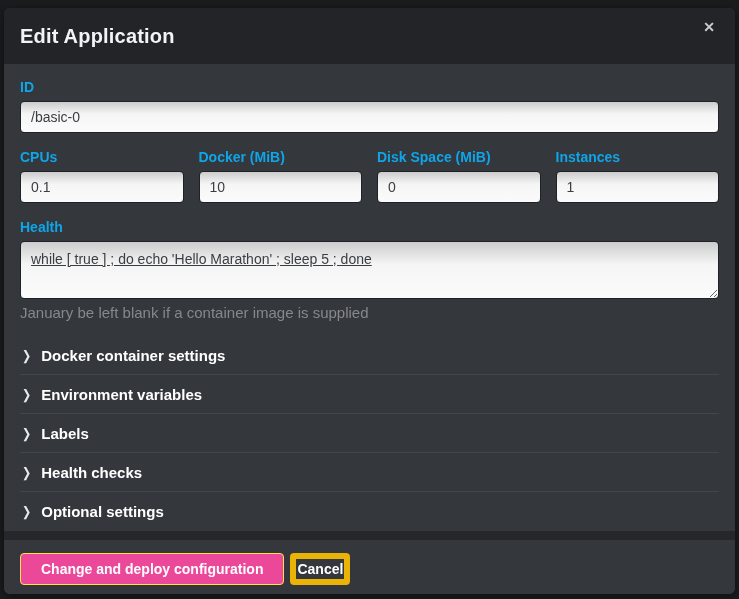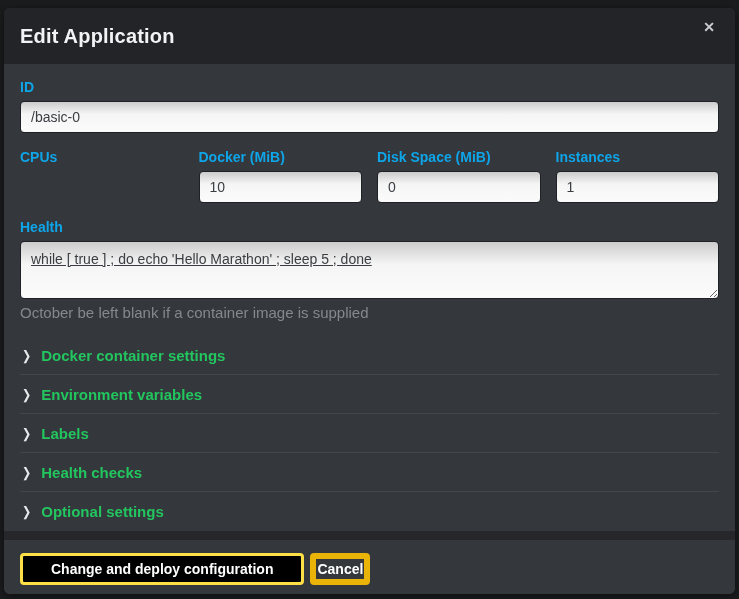--- a/index.html
+++ b/index.html
@@ -100,21 +100,21 @@
     padding: 0 2px;
   }
   .section-row:last-child { border-bottom: none; }
   .chevron {
     color: #e9eaec;
     font-size: 11px;
     line-height: 1;
     transform: scaleY(1.2);
   }
   .section-label {
-    color: #22c55e;
+    color: #ffffff;
     font-size: 15px;
     font-weight: 700;
   }
   .divider-band {
     flex: 0 0 9px;
     background: #26272b;
   }
   .modal-footer {
     flex: 0 0 58px;
     background: #34373c;
@@ -128,24 +128,24 @@
     border-radius: 4px;
     font-family: "Liberation Sans", sans-serif;
     font-size: 14px;
     font-weight: 700;
     cursor: pointer;
     display: inline-flex;
     align-items: center;
     justify-content: center;
   }
   .btn-primary {
-    background: #000000;
-    border: 3px solid #fde047;
+    background: #ec4899;
+    border: 1px solid #fde047;
     color: #ffffff;
-    padding: 0 28px;
+    padding: 0 20px;
   }
   .btn-cancel {
     background: transparent;
     border: 6px solid #eab308;
     color: #ffffff;
     padding: 0 1px;
   }
 </style>
 </head>
 <body>
@@ -160,39 +160,40 @@
   <div class="modal-body">
 
     <div class="form-group">
       <label class="field-label">ID</label>
       <input type="text" class="text-input" value="/basic-0" style="">
     </div>
 
     <div class="resources-grid">
       <div>
         <label class="field-label">CPUs</label>
+        <input type="text" class="text-input" value="0.1" style="">
       </div>
       <div>
         <label class="field-label">Docker (MiB)</label>
         <input type="text" class="text-input" value="10" style="">
       </div>
       <div>
         <label class="field-label">Disk Space (MiB)</label>
         <input type="text" class="text-input" value="0" style="">
       </div>
       <div>
         <label class="field-label">Instances</label>
         <input type="text" class="text-input" value="1" style="">
       </div>
     </div>
 
     <div class="form-group" style="margin-bottom:0;">
       <label class="field-label">Health</label>
       <textarea class="text-area" style="">while [ true ] ; do echo 'Hello Marathon' ; sleep 5 ; done</textarea>
-      <div class="help-text">October be left blank if a container image is supplied</div>
+      <div class="help-text">January be left blank if a container image is supplied</div>
     </div>
 
     <div class="sections">
       <div class="section-row">
         <span class="chevron">❯</span>
         <span class="section-label">Docker container settings</span>
       </div>
       <div class="section-row">
         <span class="chevron">❯</span>
         <span class="section-label">Environment variables</span>

